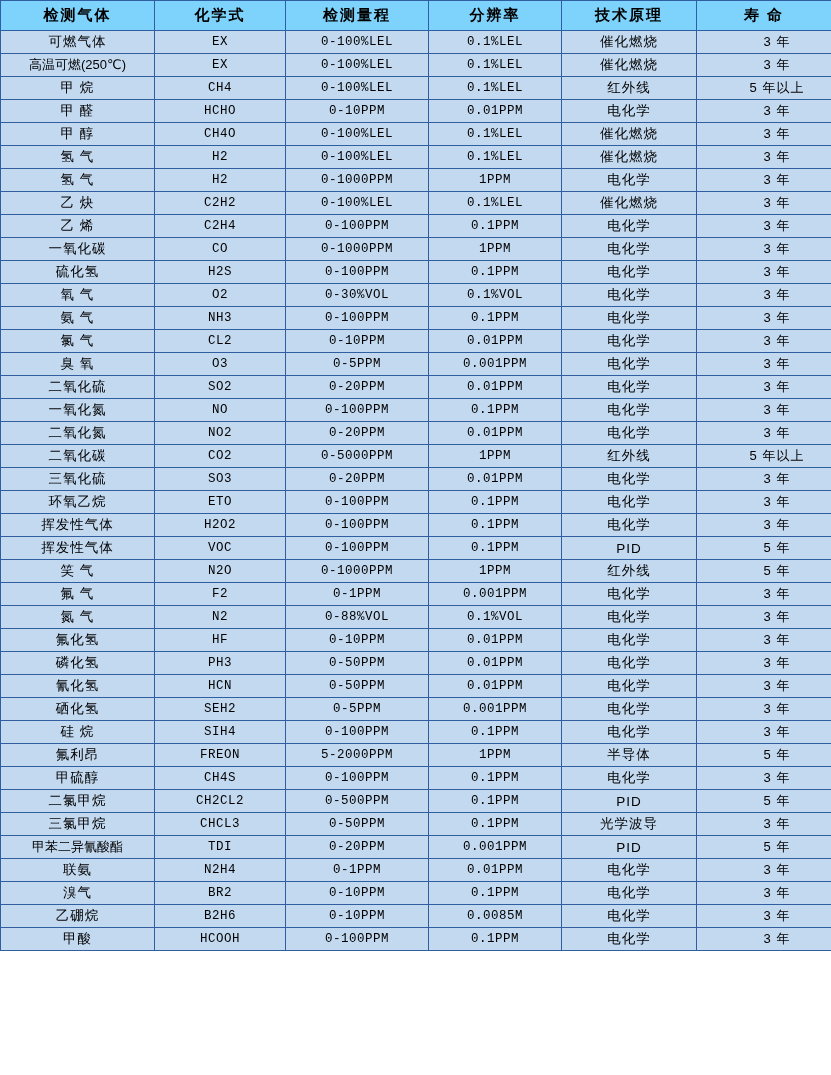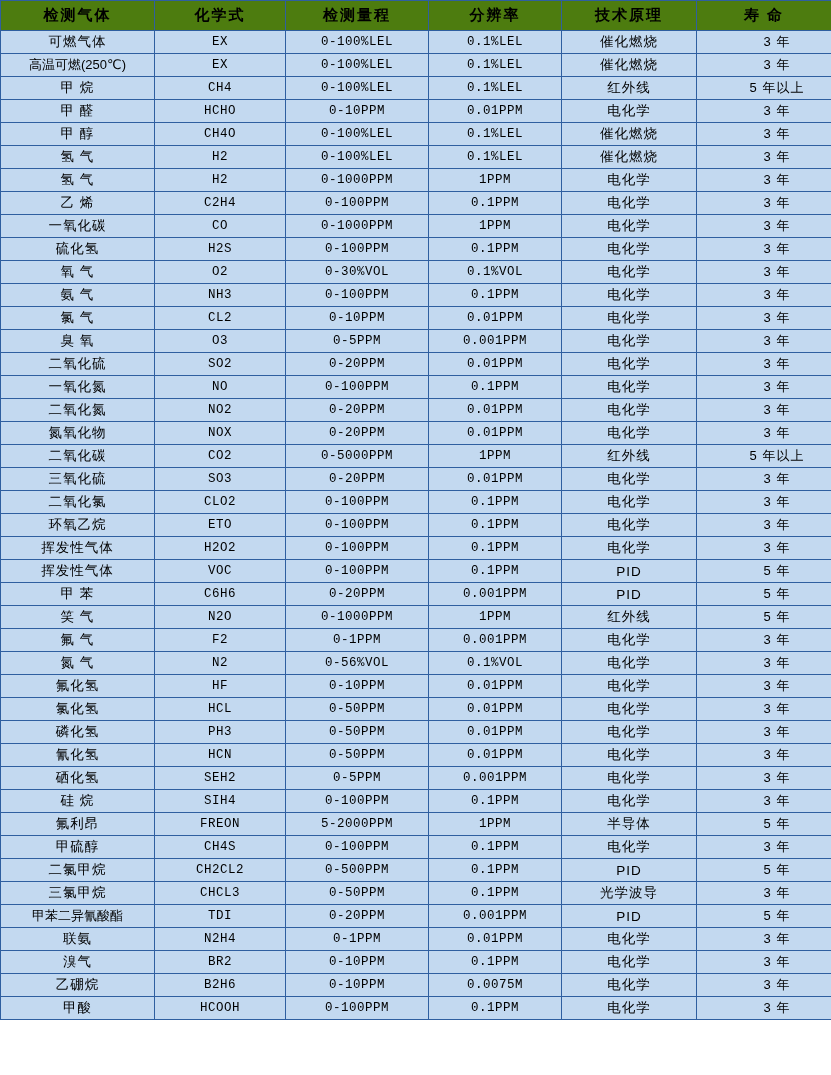--- a/index.html
+++ b/index.html
@@ -26,21 +26,21 @@
   table.gas-table th,
   table.gas-table td {
     border: 1px solid #2f5fa0;
     text-align: center;
     vertical-align: middle;
     color: #000000;
     white-space: nowrap;
     overflow: hidden;
   }
   table.gas-table thead th {
-    background: #4d7c0f;
+    background: #7dd3fc;
     height: 27px;
     font-size: 15px;
     font-weight: bold;
     letter-spacing: 2px;
   }
   table.gas-table tbody td {
     background: #c3d9f0;
     height: 22px;
     font-size: 13px;
     font-weight: normal;
@@ -138,20 +138,28 @@
       </tr>
       <tr>
         <td class="name">氢 气</td>
         <td class="mono">H2</td>
         <td class="mono">0-1000PPM</td>
         <td class="mono">1PPM</td>
         <td class="name">电化学</td>
         <td class="life">3 年</td>
       </tr>
       <tr>
+        <td class="name">乙 炔</td>
+        <td class="mono">C2H2</td>
+        <td class="mono">0-100%LEL</td>
+        <td class="mono">0.1%LEL</td>
+        <td class="name">催化燃烧</td>
+        <td class="life">3 年</td>
+      </tr>
+      <tr>
         <td class="name">乙 烯</td>
         <td class="mono">C2H4</td>
         <td class="mono">0-100PPM</td>
         <td class="mono">0.1PPM</td>
         <td class="name">电化学</td>
         <td class="life">3 年</td>
       </tr>
       <tr>
         <td class="name">一氧化碳</td>
         <td class="mono">CO</td>
@@ -212,28 +220,20 @@
         <td class="name">一氧化氮</td>
         <td class="mono">NO</td>
         <td class="mono">0-100PPM</td>
         <td class="mono">0.1PPM</td>
         <td class="name">电化学</td>
         <td class="life">3 年</td>
       </tr>
       <tr>
         <td class="name">二氧化氮</td>
         <td class="mono">NO2</td>
-        <td class="mono">0-20PPM</td>
-        <td class="mono">0.01PPM</td>
-        <td class="name">电化学</td>
-        <td class="life">3 年</td>
-      </tr>
-      <tr>
-        <td class="name">氮氧化物</td>
-        <td class="mono">NOX</td>
         <td class="mono">0-20PPM</td>
         <td class="mono">0.01PPM</td>
         <td class="name">电化学</td>
         <td class="life">3 年</td>
       </tr>
       <tr>
         <td class="name">二氧化碳</td>
         <td class="mono">CO2</td>
         <td class="mono">0-5000PPM</td>
         <td class="mono">1PPM</td>
@@ -242,56 +242,40 @@
       </tr>
       <tr>
         <td class="name">三氧化硫</td>
         <td class="mono">SO3</td>
         <td class="mono">0-20PPM</td>
         <td class="mono">0.01PPM</td>
         <td class="name">电化学</td>
         <td class="life">3 年</td>
       </tr>
       <tr>
-        <td class="name">二氧化氯</td>
-        <td class="mono">CLO2</td>
-        <td class="mono">0-100PPM</td>
-        <td class="mono">0.1PPM</td>
-        <td class="name">电化学</td>
-        <td class="life">3 年</td>
-      </tr>
-      <tr>
         <td class="name">环氧乙烷</td>
         <td class="mono">ETO</td>
         <td class="mono">0-100PPM</td>
         <td class="mono">0.1PPM</td>
         <td class="name">电化学</td>
         <td class="life">3 年</td>
       </tr>
       <tr>
         <td class="name">挥发性气体</td>
         <td class="mono">H2O2</td>
         <td class="mono">0-100PPM</td>
         <td class="mono">0.1PPM</td>
         <td class="name">电化学</td>
         <td class="life">3 年</td>
       </tr>
       <tr>
         <td class="name">挥发性气体</td>
         <td class="mono">VOC</td>
         <td class="mono">0-100PPM</td>
         <td class="mono">0.1PPM</td>
-        <td class="name">PID</td>
-        <td class="life">5 年</td>
-      </tr>
-      <tr>
-        <td class="name">甲 苯</td>
-        <td class="mono">C6H6</td>
-        <td class="mono">0-20PPM</td>
-        <td class="mono">0.001PPM</td>
         <td class="name">PID</td>
         <td class="life">5 年</td>
       </tr>
       <tr>
         <td class="name">笑 气</td>
         <td class="mono">N2O</td>
         <td class="mono">0-1000PPM</td>
         <td class="mono">1PPM</td>
         <td class="name">红外线</td>
         <td class="life">5 年</td>
@@ -300,37 +284,29 @@
         <td class="name">氟 气</td>
         <td class="mono">F2</td>
         <td class="mono">0-1PPM</td>
         <td class="mono">0.001PPM</td>
         <td class="name">电化学</td>
         <td class="life">3 年</td>
       </tr>
       <tr>
         <td class="name">氮 气</td>
         <td class="mono">N2</td>
-        <td class="mono">0-56%VOL</td>
+        <td class="mono">0-88%VOL</td>
         <td class="mono">0.1%VOL</td>
         <td class="name">电化学</td>
         <td class="life">3 年</td>
       </tr>
       <tr>
         <td class="name">氟化氢</td>
         <td class="mono">HF</td>
         <td class="mono">0-10PPM</td>
-        <td class="mono">0.01PPM</td>
-        <td class="name">电化学</td>
-        <td class="life">3 年</td>
-      </tr>
-      <tr>
-        <td class="name">氯化氢</td>
-        <td class="mono">HCL</td>
-        <td class="mono">0-50PPM</td>
         <td class="mono">0.01PPM</td>
         <td class="name">电化学</td>
         <td class="life">3 年</td>
       </tr>
       <tr>
         <td class="name">磷化氢</td>
         <td class="mono">PH3</td>
         <td class="mono">0-50PPM</td>
         <td class="mono">0.01PPM</td>
         <td class="name">电化学</td>
@@ -413,21 +389,21 @@
         <td class="mono">BR2</td>
         <td class="mono">0-10PPM</td>
         <td class="mono">0.1PPM</td>
         <td class="name">电化学</td>
         <td class="life">3 年</td>
       </tr>
       <tr>
         <td class="name">乙硼烷</td>
         <td class="mono">B2H6</td>
         <td class="mono">0-10PPM</td>
-        <td class="mono">0.0075M</td>
+        <td class="mono">0.0085M</td>
         <td class="name">电化学</td>
         <td class="life">3 年</td>
       </tr>
       <tr>
         <td class="name">甲酸</td>
         <td class="mono">HCOOH</td>
         <td class="mono">0-100PPM</td>
         <td class="mono">0.1PPM</td>
         <td class="name">电化学</td>
         <td class="life">3 年</td>

